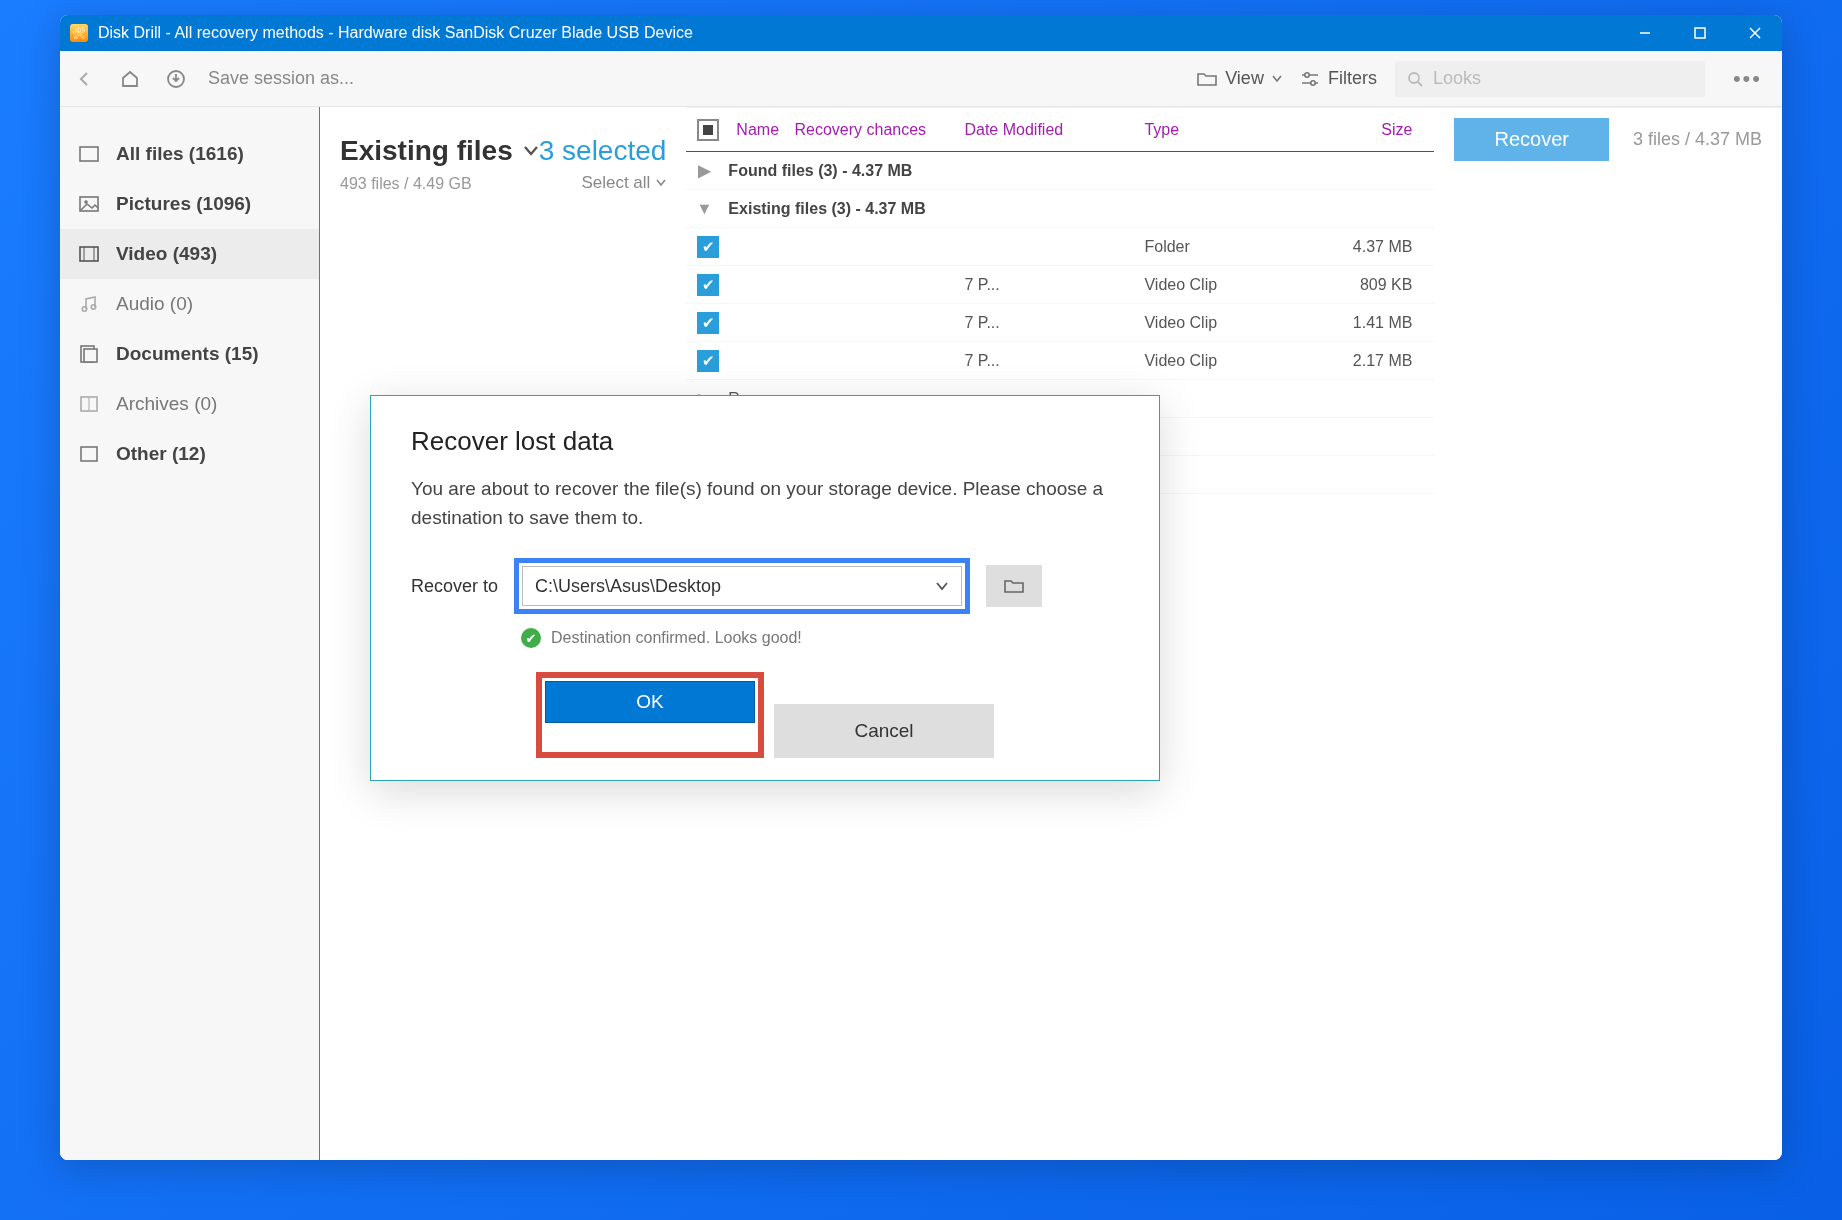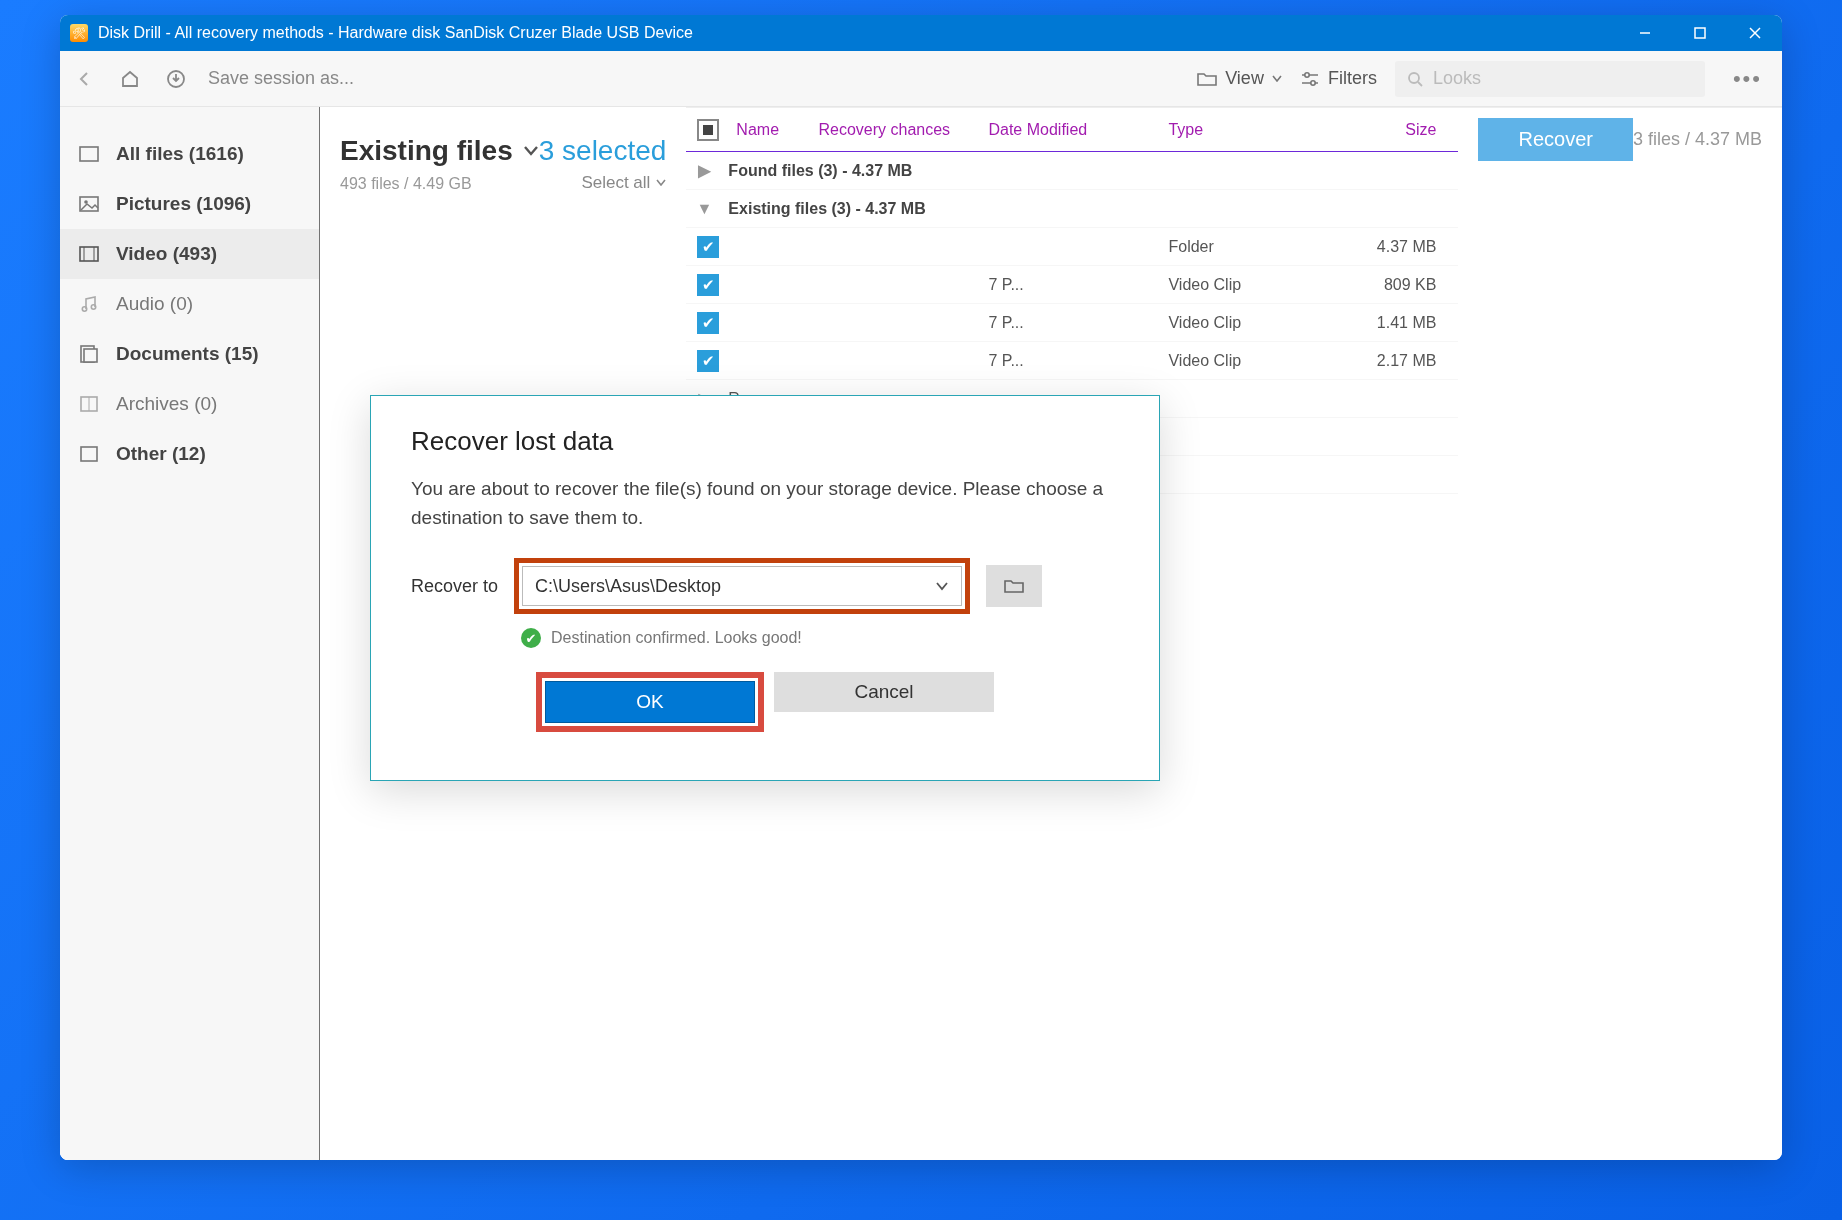--- a/index.html
+++ b/index.html
@@ -87,53 +87,53 @@
   .trow .caret { width:36px; text-align:center; color:#999;}
   .trow.group { font-weight:600; color:#444;}
   .ck {
     width:22px; height:22px; background:#2a9edb; display:inline-flex; align-items:center; justify-content:center; color:#fff; font-size:15px;
   }
   .ck.mixed::after { content:""; width:10px; height:10px; background:#444; display:block;}
   .ck.mixed { background:#fff; border:2px solid #888;}
   .partial-row .col-date { overflow:hidden; white-space:nowrap;}
   .footer {
     height: 64px; background:#fff; border-top:1px solid #eee;
-    display:flex; align-items:center; padding: 16px 20px; 
+    display:flex; align-items:center; padding: 16px 20px; gap:24px;
   }
   .recover-btn { background:#5fb3e8; color:#fff; font-size:20px; padding:10px 40px; border:none;}
   .footer .finfo { color:#999; font-size:18px;}
   svg { pointer-events:none; }
 
   
   .dialog {
     position:absolute;
     left: 370px; top: 395px;
     width: 790px; height:386px;
     background:#fff;
     border:1px solid #2aa5b5;
     box-shadow: 0 10px 40px rgba(0,0,0,.15);
     padding: 30px 40px;
   }
   .dialog h2 { font-size:26px; font-weight:400; color:#222; margin-bottom:18px;}
   .dialog p { font-size:19px; color:#444; line-height:1.5; margin-bottom:26px;}
   .dialog .row { display:flex; align-items:center; gap:16px;}
   .dialog .label { font-size:18px; color:#333;}
-  .highlight-red { border:5px solid #c2410c; padding:3px; display:inline-block;}
+  .highlight-red { border:5px solid #3b82f6; padding:3px; display:inline-block;}
   .dest {
     width:440px; height:40px; border:1px solid #bbb; background:#fff;
     display:flex; align-items:center; padding:0 12px; font-size:18px; color:#333;
     justify-content:space-between;
   }
   .browse { width:56px; height:42px; background:#dedede; display:flex; align-items:center; justify-content:center;}
   .confirm { display:flex; align-items:center; gap:10px; margin:14px 0 24px 110px; color:#777; font-size:16px;}
   .confirm .circle { width:20px; height:20px; background:#3fae49; border-radius:50%; display:flex; align-items:center; justify-content:center; color:#fff; font-size:13px;}
   .dlg-buttons { display:flex; gap:10px; justify-content:center;}
   .okwrap { border:6px solid #d84b3f; padding:3px; }
   .okbtn { width:210px; height:42px; background:#0078d4; color:#fff; border:1px solid #005a9e; font-size:19px;}
-  .cancelbtn { width:220px; height:40px; background:#dedede; color:#333; border:none; font-size:19px;}
+  .cancelbtn { width:220px; height:54px; background:#dedede; color:#333; border:none; font-size:19px;margin-top:32px;}
 </style>
 </head>
 <body>
 
 <div class="window">
 
   <div class="titlebar">
     <span class="app-icon">🛠</span>
     <span>Disk Drill - All recovery methods - Hardware disk SanDisk Cruzer Blade USB Device</span>
     <span class="spacer"></span>

